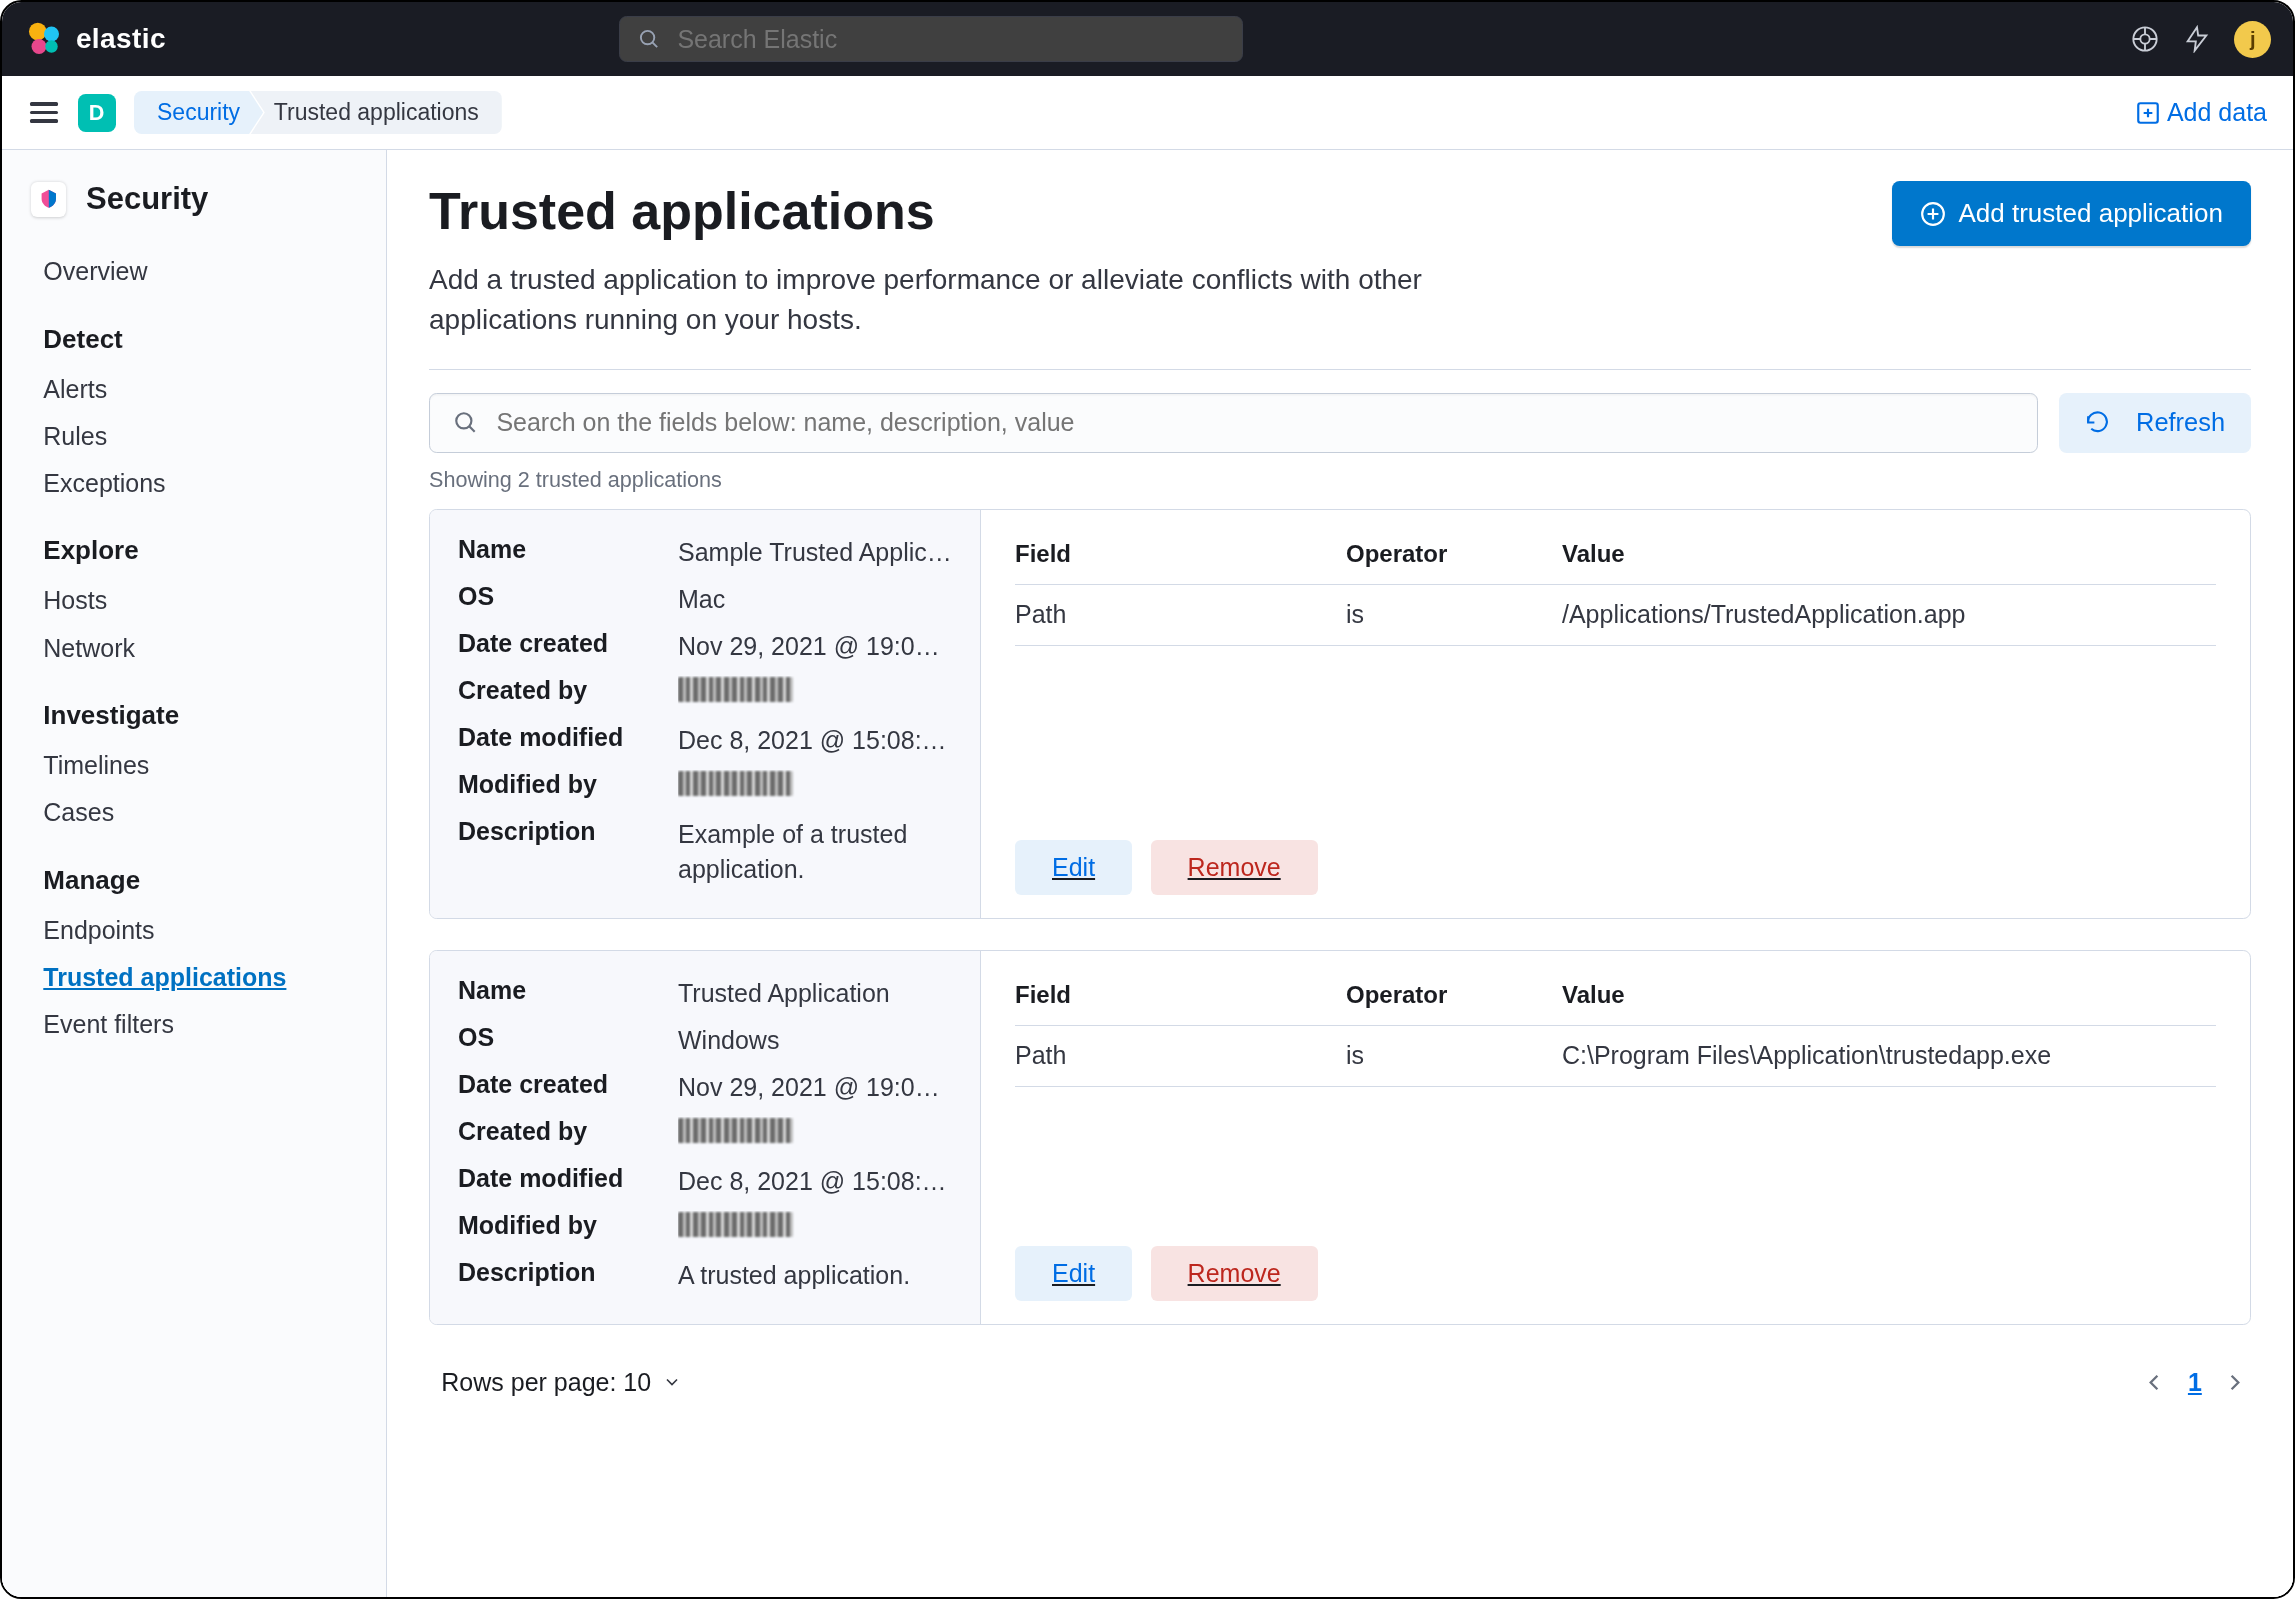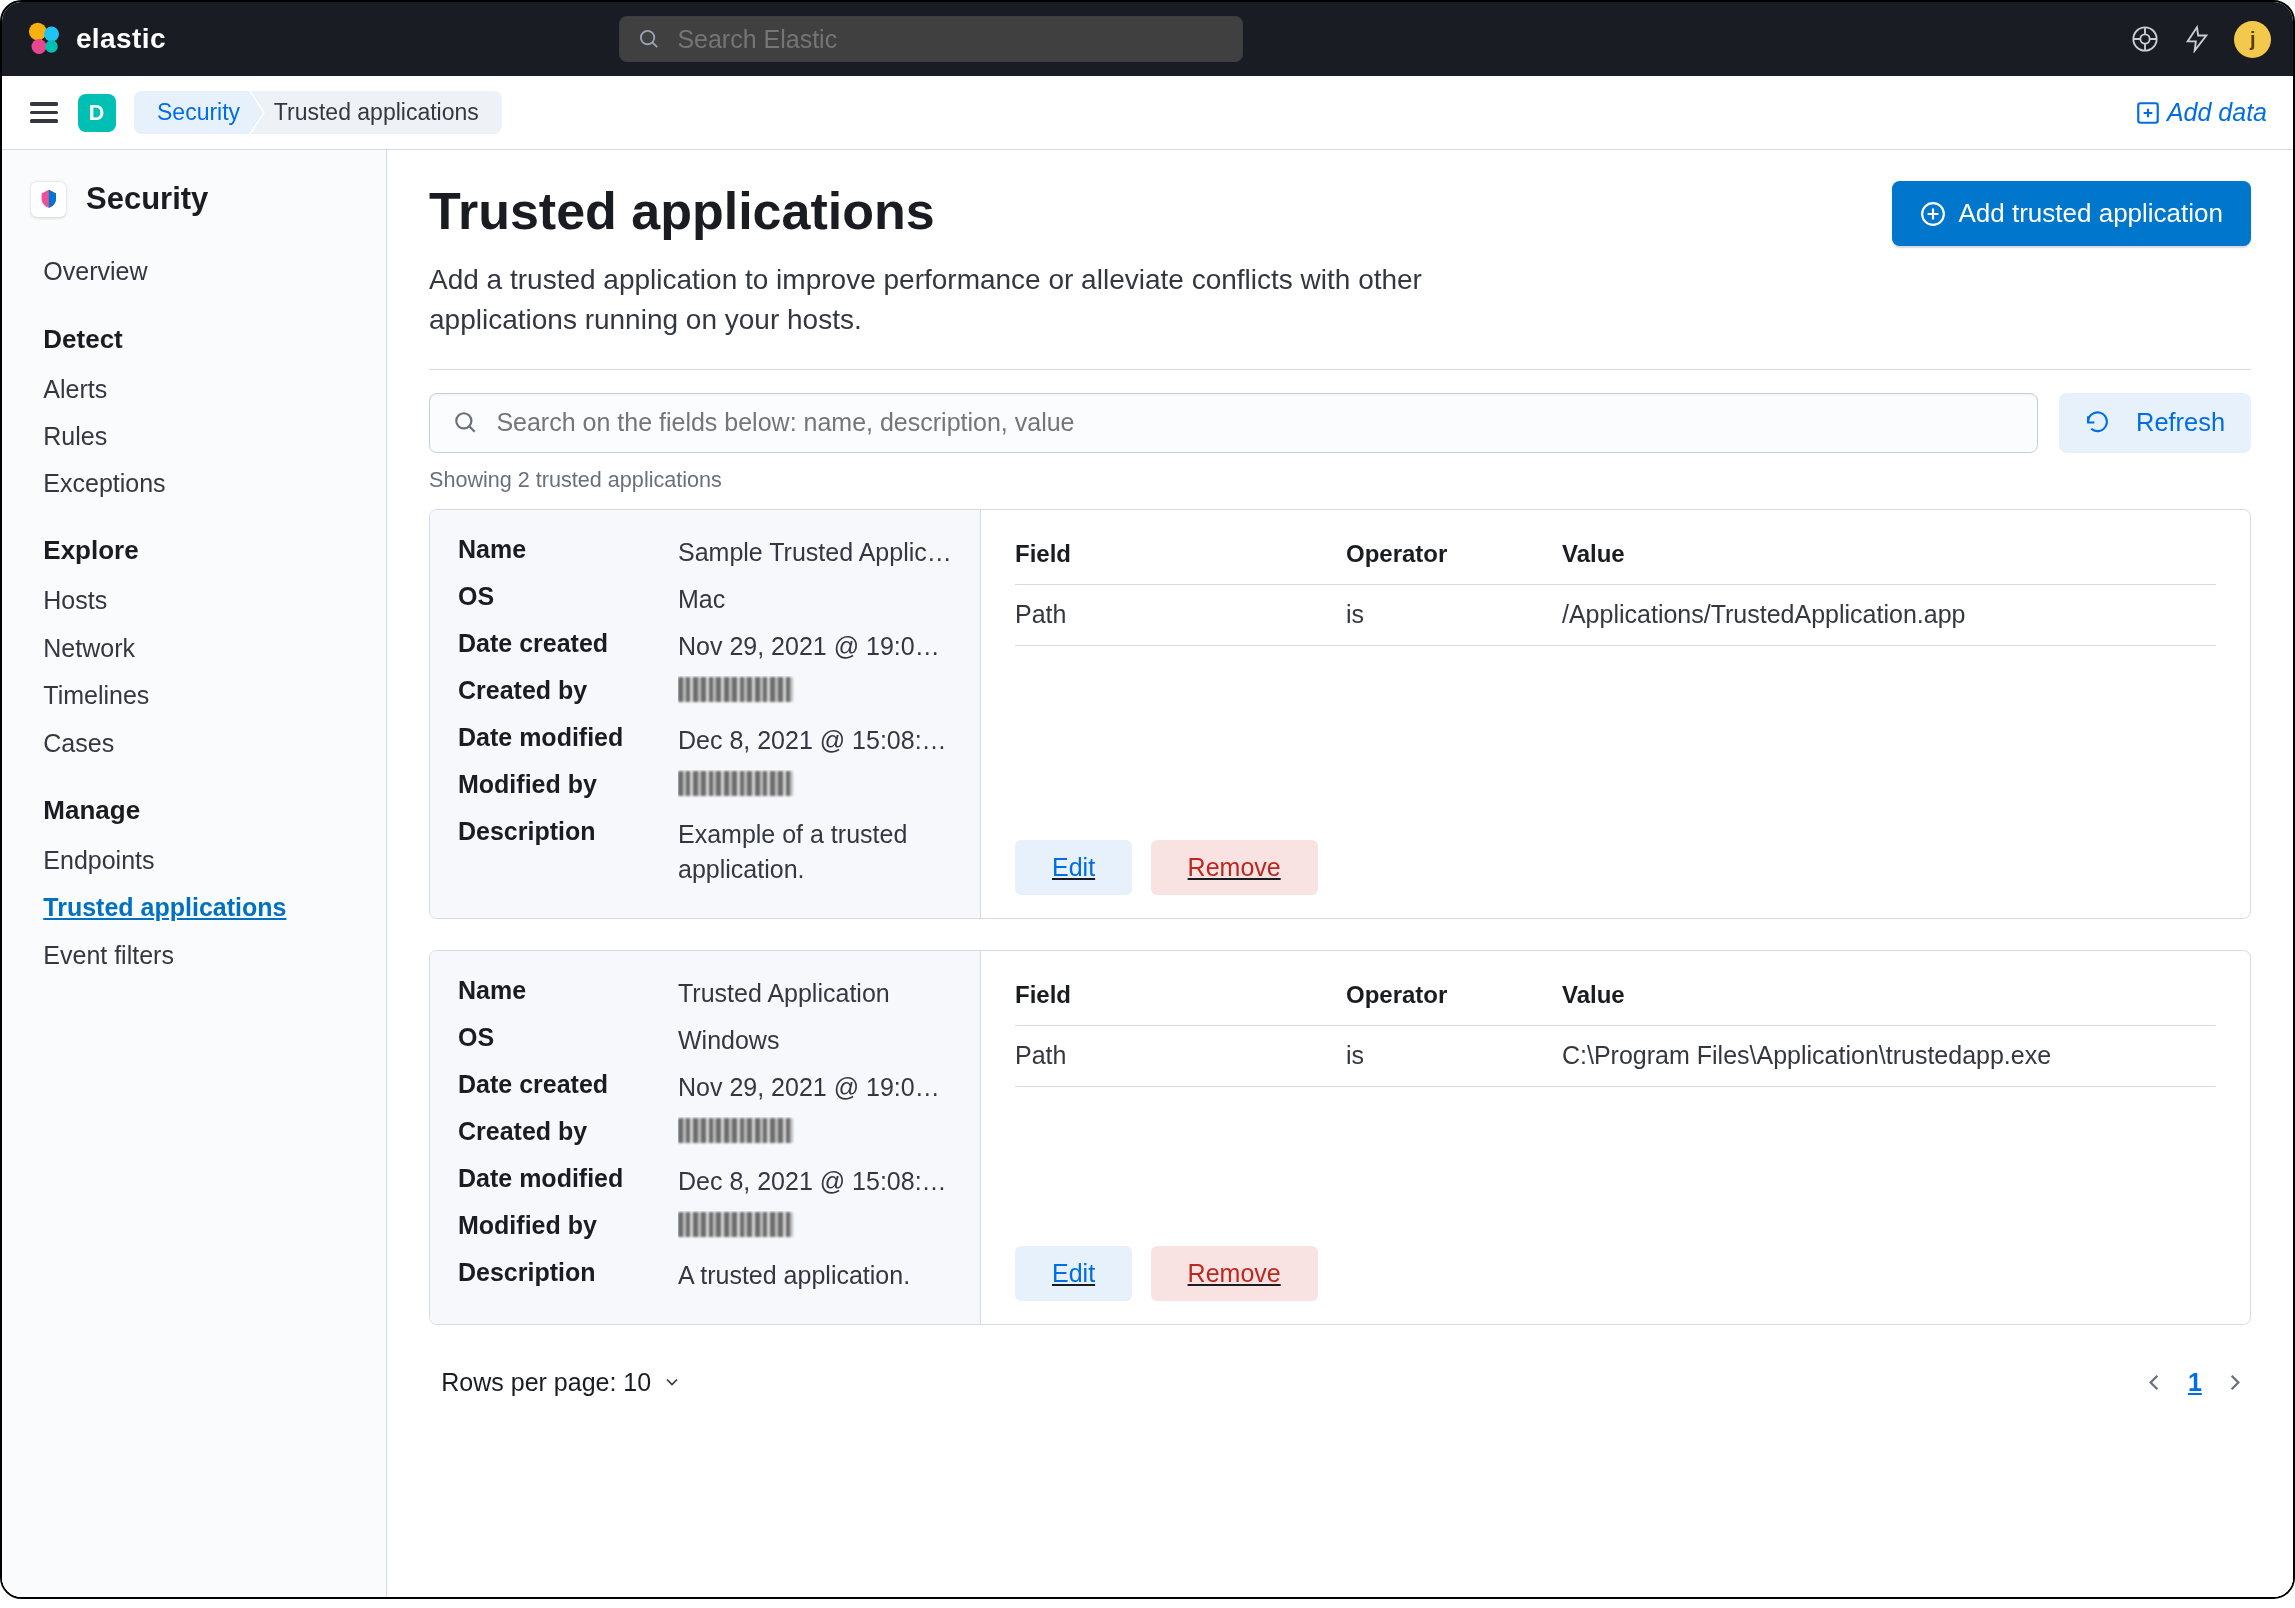--- a/index.html
+++ b/index.html
@@ -107,21 +107,21 @@
     background: var(--blue-light-bg);
     color: var(--blue);
     border-radius: 7.7px 0 0 7.7px;
     clip-path: polygon(0 0, calc(100% - 14px) 0, 100% 50%, calc(100% - 14px) 100%, 0 100%);
     margin-left:0;
   }
   .crumb:last-child {
     border-radius: 0 7.7px 7.7px 0;
     clip-path: polygon(0 0, 100% 0, 100% 100%, 0 100%, 14px 50%);
   }
-  .subbar-right { margin-left:auto; display:flex; align-items:center; gap:6px; color:var(--blue);font-style:italic; }
+  .subbar-right { margin-left:auto; display:flex; align-items:center; gap:6px; color:var(--blue); }
   .subbar-right svg { width:26px; height:26px; }
   .subbar-right span { font-size:25px; font-weight:500; }
 
   
   .body { display:flex; background:var(--page-bg); min-height: 1447px; }
 
   
   .sidebar {
     width: var(--sidebar-w);
     border-right: 0.8px solid var(--border);
@@ -357,20 +357,21 @@
           <a class="side-link">Alerts</a>
           <a class="side-link">Rules</a>
           <a class="side-link">Exceptions</a>
         </div>
         <div class="side-group">
           <div class="side-group-header">Explore</div>
           <a class="side-link">Hosts</a>
           <a class="side-link">Network</a>
         </div>
         <div class="side-group">
+          <div class="side-group-header">Investigate</div>
           <a class="side-link">Timelines</a>
           <a class="side-link">Cases</a>
         </div>
         <div class="side-group">
           <div class="side-group-header">Manage</div>
           <a class="side-link">Endpoints</a>
           <a class="side-link active">Trusted applications</a>
           <a class="side-link">Event filters</a>
         </div>
       </div>

